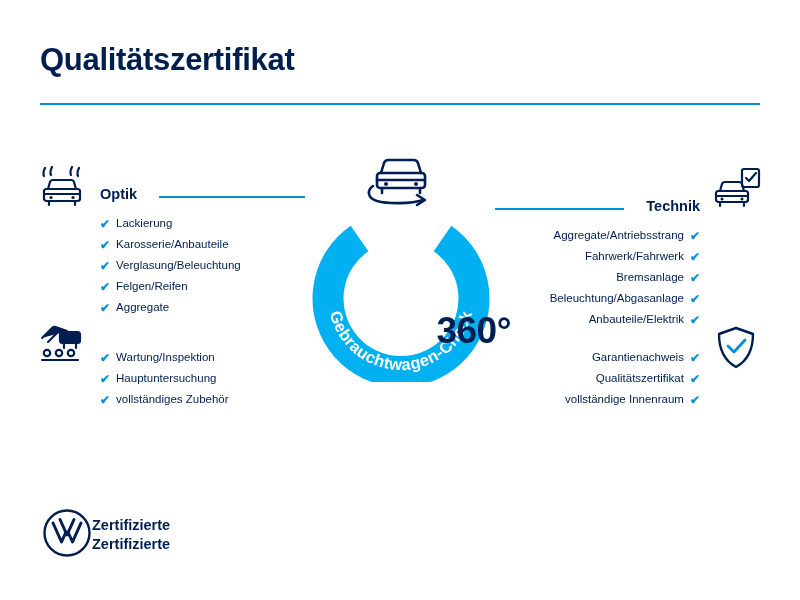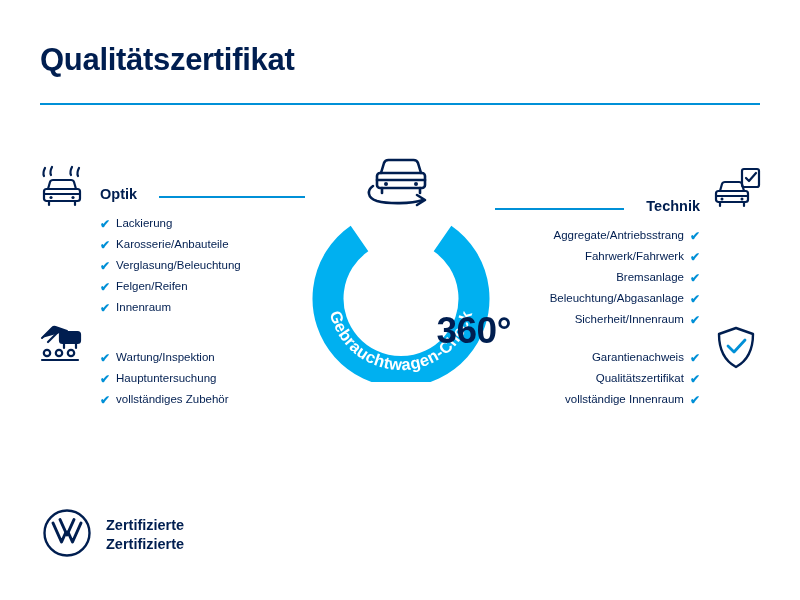--- a/index.html
+++ b/index.html
@@ -107,21 +107,20 @@
     left: 50%; top: 0;
     transform: translateX(-50%);
   }
 
   
   .footer {
     position: absolute;
     left: 42px; top: 508px;
     display: flex;
     align-items: center;
-    gap: 14px;
   }
   .vw-text {
     font-size: 14.5px;
     font-weight: bold;
     line-height: 1.32;
     color: #001e50;
   }
 </style>
 </head>
 <body>
@@ -199,21 +198,21 @@
       <li class="item">
           <span class="check">✔</span>
           <span>Verglasung/Beleuchtung</span>
         </li>
       <li class="item">
           <span class="check">✔</span>
           <span>Felgen/Reifen</span>
         </li>
       <li class="item">
           <span class="check">✔</span>
-          <span>Innenraum</span>
+          <span>Aggregate</span>
         </li>
     </ul>
   </div>
 
   <div class="section" id="sec-wartung">
     <ul class="items">
       <li class="item">
           <span class="check">✔</span>
           <span>Wartung/Inspektion</span>
         </li>
@@ -245,21 +244,21 @@
       <li class="item">
           <span class="check">✔</span>
           <span>Bremsanlage</span>
         </li>
       <li class="item">
           <span class="check">✔</span>
           <span>Beleuchtung/Abgasanlage</span>
         </li>
       <li class="item">
           <span class="check">✔</span>
-          <span>Sicherheit/Innenraum</span>
+          <span>Anbauteile/Elektrik</span>
         </li>
     </ul>
   </div>
 
   <div class="section right" id="sec-garantie">
     <ul class="items">
       <li class="item">
           <span class="check">✔</span>
           <span>Garantienachweis</span>
         </li>

